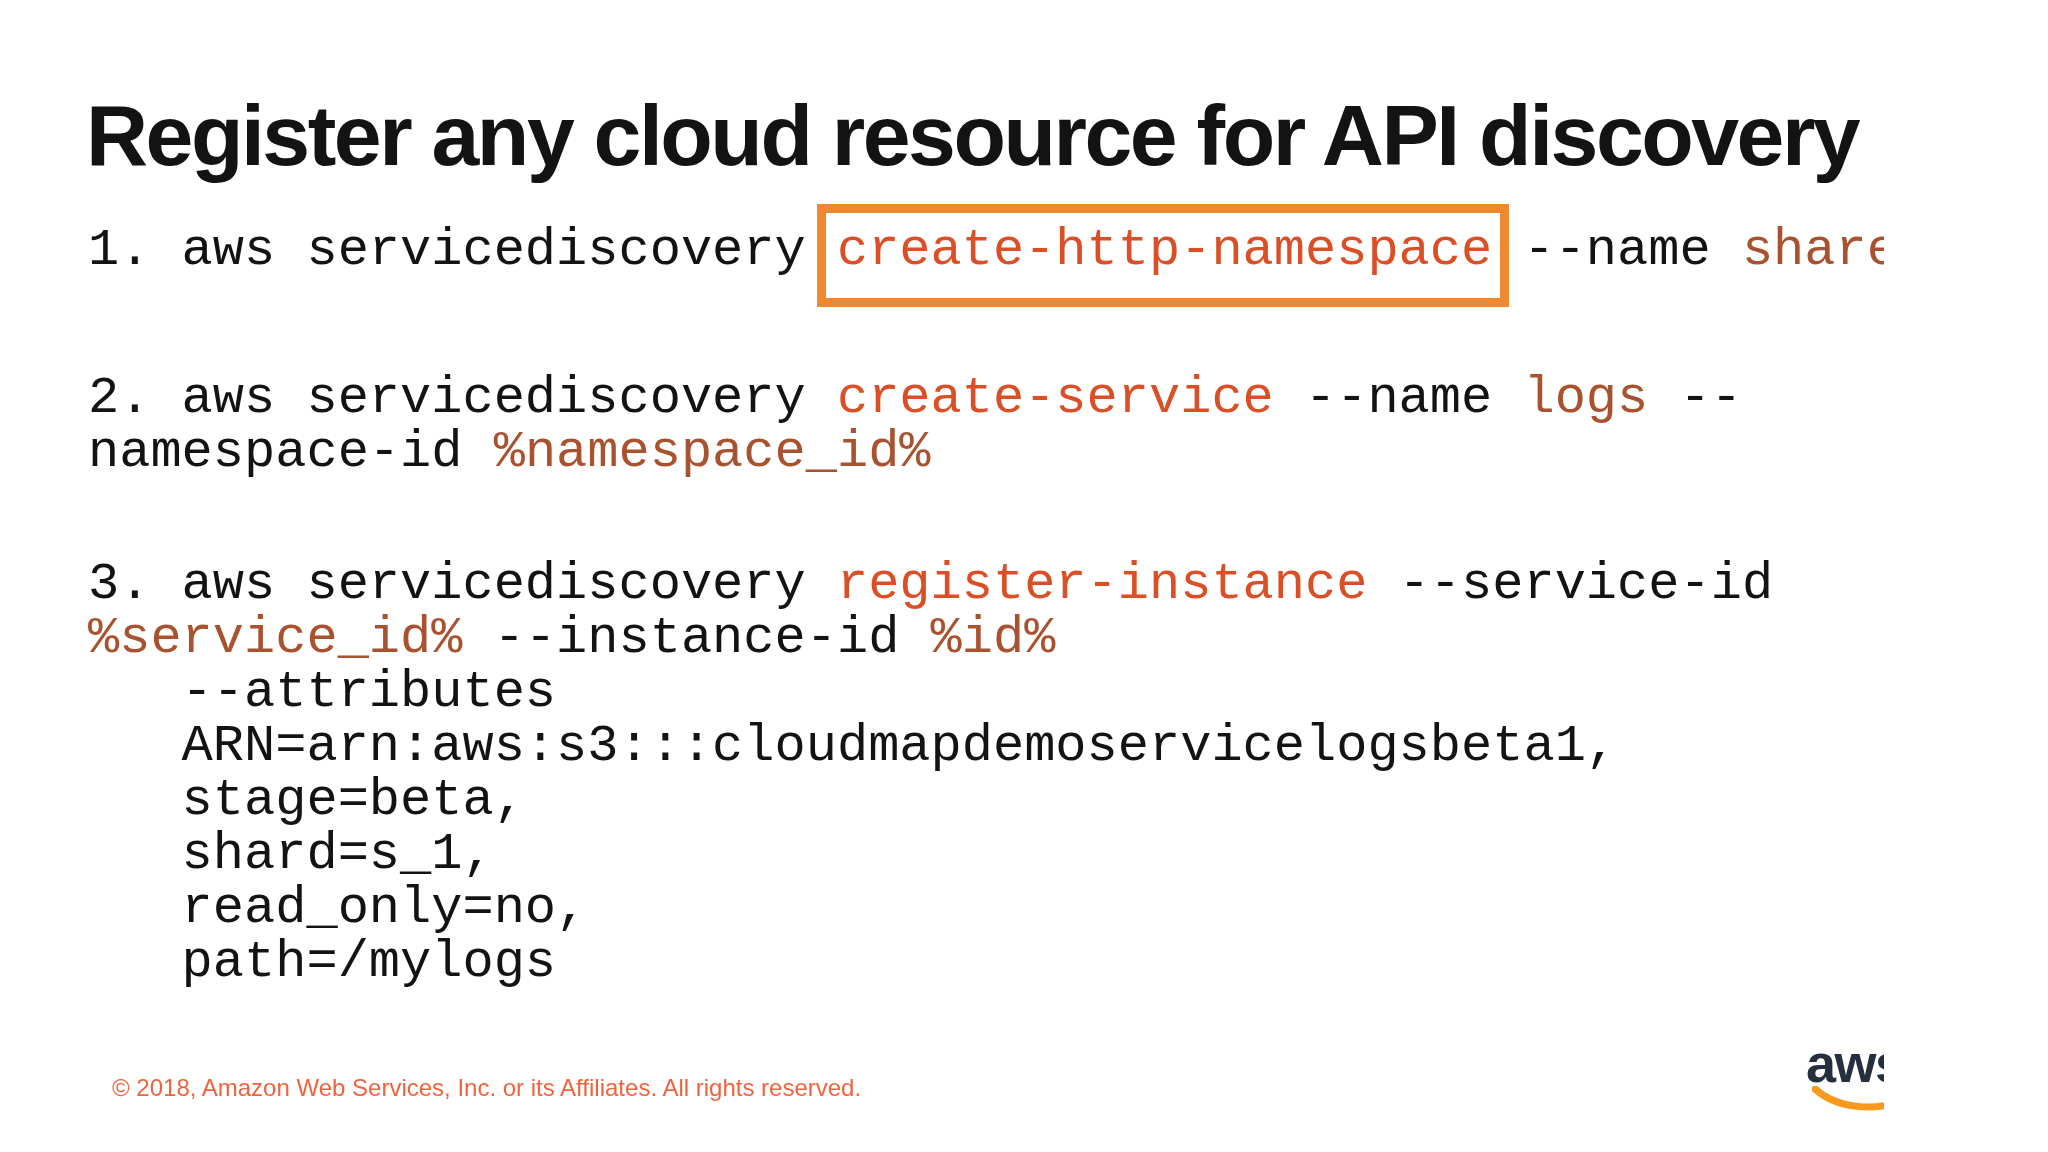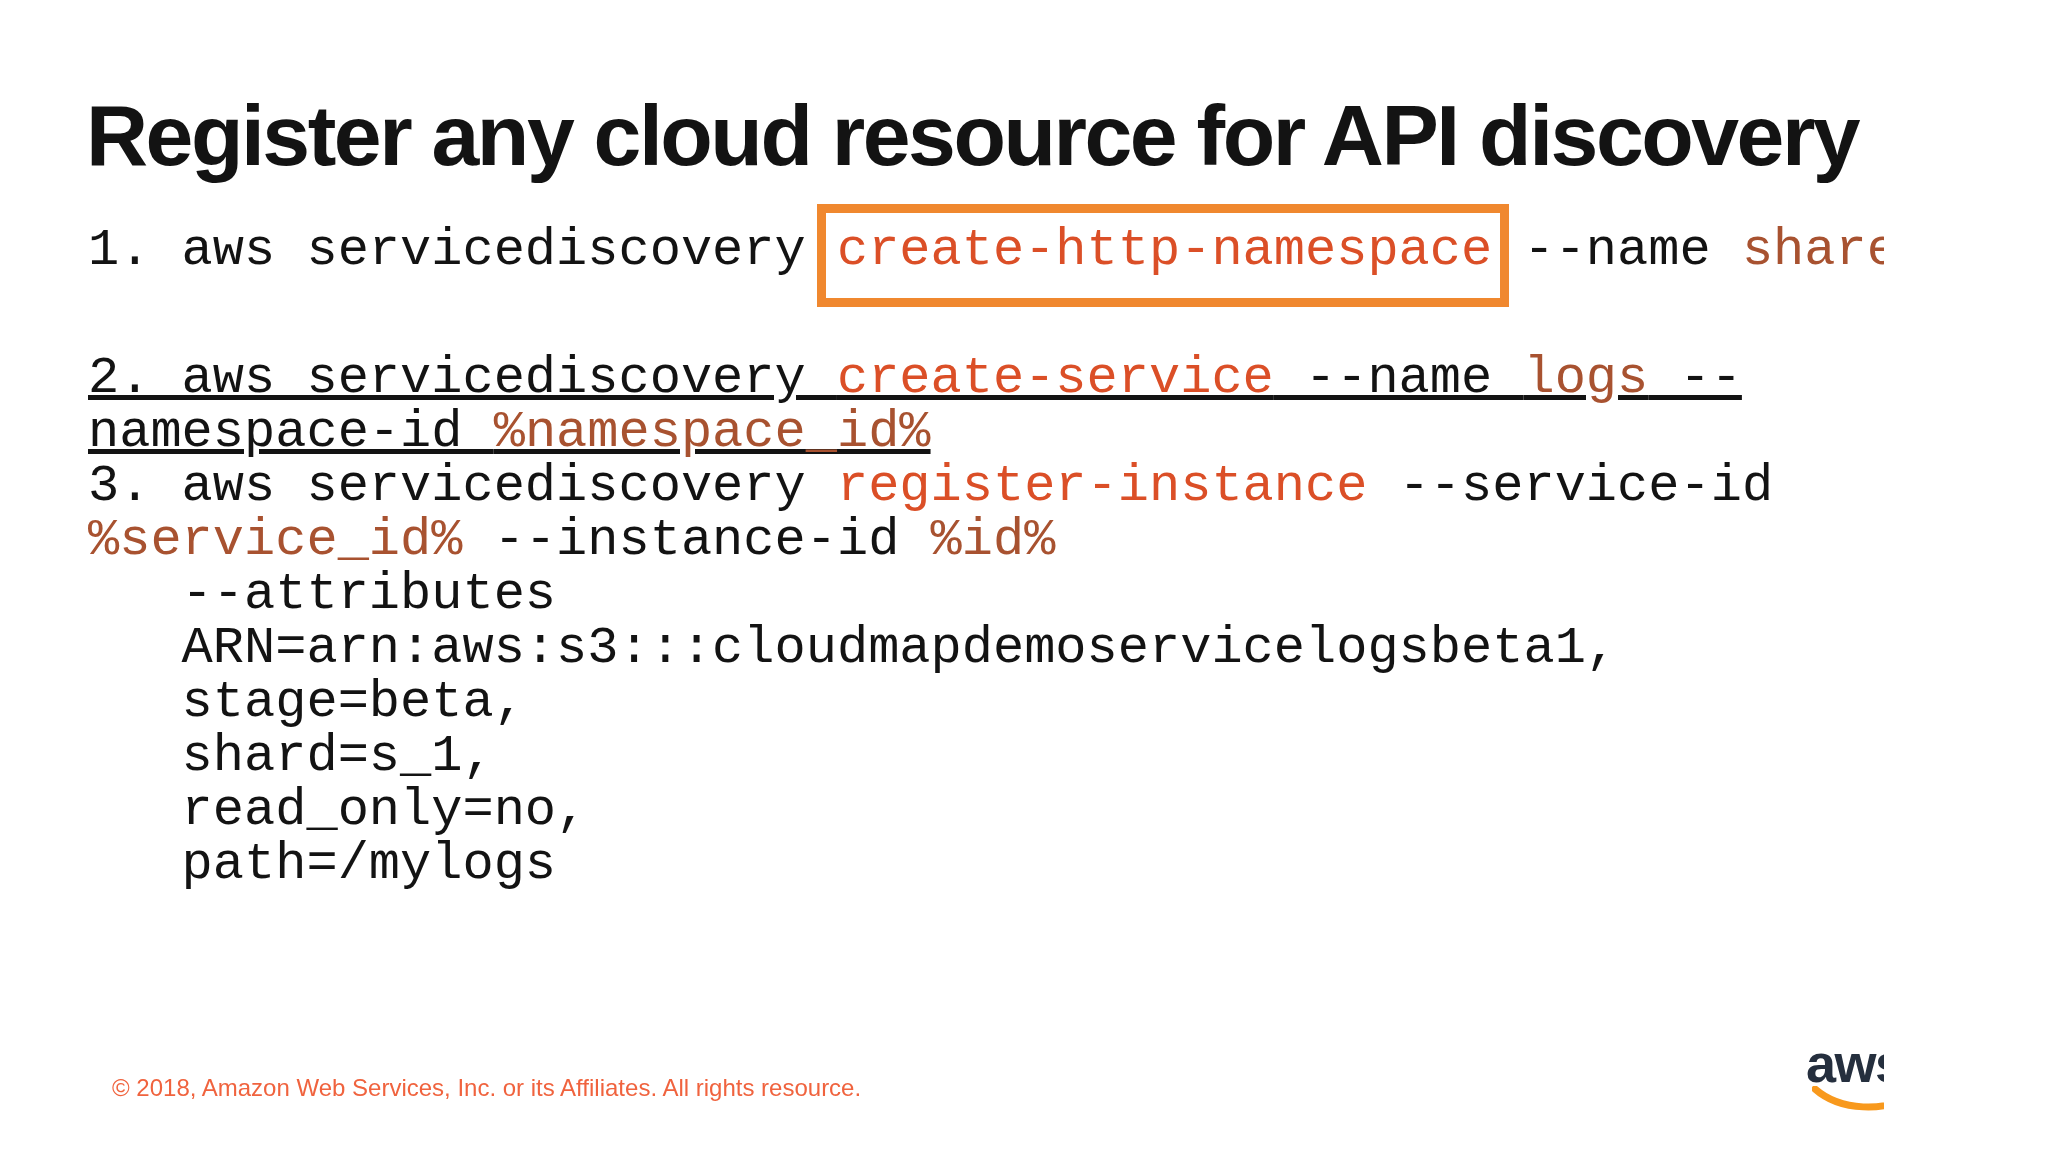--- a/index.html
+++ b/index.html
@@ -27,22 +27,22 @@
   }
   .code {
     position: absolute;
     left: 88px; top: 224px;
     font-family: "Liberation Mono", "DejaVu Sans Mono", monospace;
     font-size: 52px;
     line-height: 54px;
     color: var(--code, #131313);
     white-space: pre;
   }
-  .code-block:nth-of-type(2) { margin-top: 74px; text-decoration: underline; }
-  .code-block:nth-of-type(3) { }
+  .code-block:nth-of-type(2) { margin-top: 94px; }
+  .code-block:nth-of-type(3) { margin-top: 78px; }
   .seg-command { color: var(--command, #DB4F27); }
   .seg-value   { color: var(--value, #A85230); }
   .boxed { position: relative; z-index: 0; }
   .boxed::before {
     content: "";
     position: absolute;
     left: -20px; right: -17px; top: -17px; bottom: -27px;
     border: 9px solid var(--highlight-box, #F0882F);
     pointer-events: none;
   }
@@ -75,21 +75,21 @@
   .smile-arrow  { fill: var(--swoosh, #F8991D); }
 </style>
 </head>
 <body>
 
 <div id="slide">
   <h1 class="title">Register any cloud resource for API discovery</h1>
 
   <div class="code"><div class="code-block"><div class="code-row"><span class="seg seg-plain">1. aws servicediscovery </span><span class="seg seg-command boxed">create-http-namespace</span><span class="seg seg-plain"> --name </span><span class="seg seg-value">shared</span></div></div><div class="code-block"><div class="code-row"><span class="seg seg-plain">2. aws servicediscovery </span><span class="seg seg-command">create-service</span><span class="seg seg-plain"> --name </span><span class="seg seg-value">logs</span><span class="seg seg-plain"> --</span></div><div class="code-row"><span class="seg seg-plain">namespace-id </span><span class="seg seg-value">%namespace_id%</span></div></div><div class="code-block"><div class="code-row"><span class="seg seg-plain">3. aws servicediscovery </span><span class="seg seg-command">register-instance</span><span class="seg seg-plain"> --service-id</span></div><div class="code-row"><span class="seg seg-value">%service_id%</span><span class="seg seg-plain"> --instance-id </span><span class="seg seg-value">%id%</span></div><div class="code-row"><span class="seg seg-plain">   --attributes</span></div><div class="code-row"><span class="seg seg-plain">   ARN=arn:aws:s3:::cloudmapdemoservicelogsbeta1,</span></div><div class="code-row"><span class="seg seg-plain">   stage=beta,</span></div><div class="code-row"><span class="seg seg-plain">   shard=s_1,</span></div><div class="code-row"><span class="seg seg-plain">   read_only=no,</span></div><div class="code-row"><span class="seg seg-plain">   path=/mylogs</span></div></div></div>
 
-  <div class="footer">© 2018, Amazon Web Services, Inc. or its Affiliates. All rights resource.</div>
+  <div class="footer">© 2018, Amazon Web Services, Inc. or its Affiliates. All rights reserved.</div>
 
   <div class="logo">
     <div class="logo-text">aws</div>
     <svg viewBox="0 0 112 30" aria-hidden="true">
       <path class="smile-stroke" d="M3 3 C 28 25, 74 27, 100 8"></path>
       <path class="smile-arrow" d="M90 1 L111 5 L97 20 Z"></path>
     </svg>
   </div>
 </div>
 

